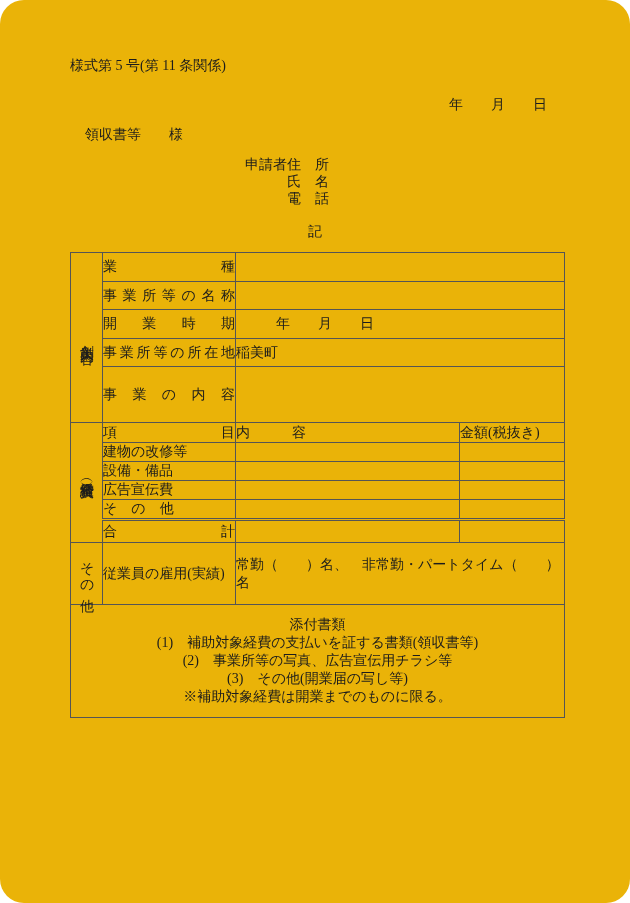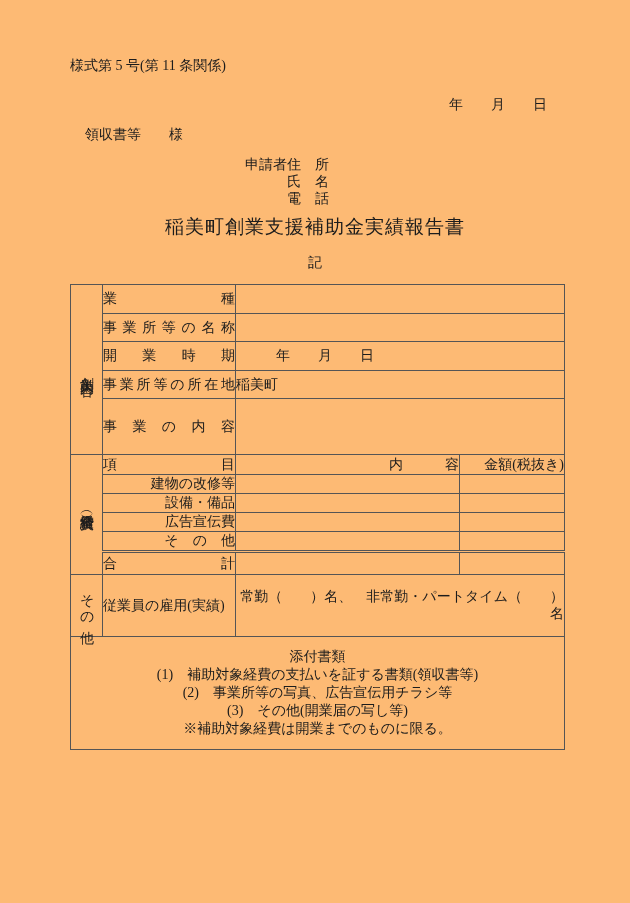--- a/index.html
+++ b/index.html
@@ -1,39 +1,39 @@
 <!DOCTYPE html>
 <html lang="ja"><head>
 <meta charset="utf-8">
 <style>
   html,body{margin:0;padding:0;background:#fff;}
   .page{
-    width:630px;height:903px;background:#fdba74;color:#1c1c1c;
+    width:630px;height:903px;background:#eab308;color:#1c1c1c;
     font-family:"Liberation Serif","DejaVu Serif",serif;
-    font-size:14px;line-height:1.25;box-sizing:border-box;overflow:hidden;
+    font-size:14px;line-height:1.25;box-sizing:border-box;overflow:hidden;border-radius:24px;
   }
   .form-no{padding-top:57px;margin-left:70px;}
   .date-line{margin-top:21px;margin-right:83px;text-align:right;}
   .addressee{margin-top:13px;margin-left:85px;}
   .applicant{margin-top:12px;margin-left:245px;display:flex;}
   .applicant .fields div{line-height:17px;}
   .doc-title{margin:8px 0 0 0;text-align:center;font-size:19px;font-weight:normal;letter-spacing:1px;}
   .body-par{margin:16px auto 0 auto;width:494px;line-height:18px;}
   .ki{margin-top:10px;text-align:center;}
 
   table.main{
     margin:12px 0 0 70px;width:494px;border-collapse:collapse;table-layout:fixed;
     font-size:14px;
   }
   table.main td{border:1px solid #555;padding:0;vertical-align:middle;}
   .vcell{text-align:center;}
   .vert{writing-mode:vertical-rl;display:inline-block;line-height:1.15;letter-spacing:2px;}
   .lbl{padding:0 9px;}
   .just{text-align:justify;text-align-last:justify;}
-  .center{text-align:right;}
+  .center{text-align:left;}
   .val{padding:0 6px;}
   .val.indent{padding-left:40px;}
   tr.total > td{border-top:3px double #555;}
   .attach{padding:4px 10px;vertical-align:top;text-align:center;}
   .attach div{line-height:18px;}
 
   .h29{height:29px;} .h28{height:28px;margin-top:20px;} .h56{height:56px;}
   .h20{height:20px;} .h19{height:19px;} .h23{height:23px;margin-left:23px;}
   .h62{height:62px;} .h113{height:113px;}
 </style>
@@ -50,21 +50,20 @@
 
   <div class="applicant">
     <span>申請者</span>
     <div class="fields">
       <div>住　所</div>
       <div>氏　名</div>
       <div>電　話</div>
     </div>
   </div>
 
-  <h1 class="doc-title">稲美町創業支援補助金実績報告書</h1>
 
   <div class="body-par">
   </div>
 
   <div class="ki">記</div>
 
   <table class="main">
     <colgroup>
       <col style="width:32px">
         <col style="width:133px">

